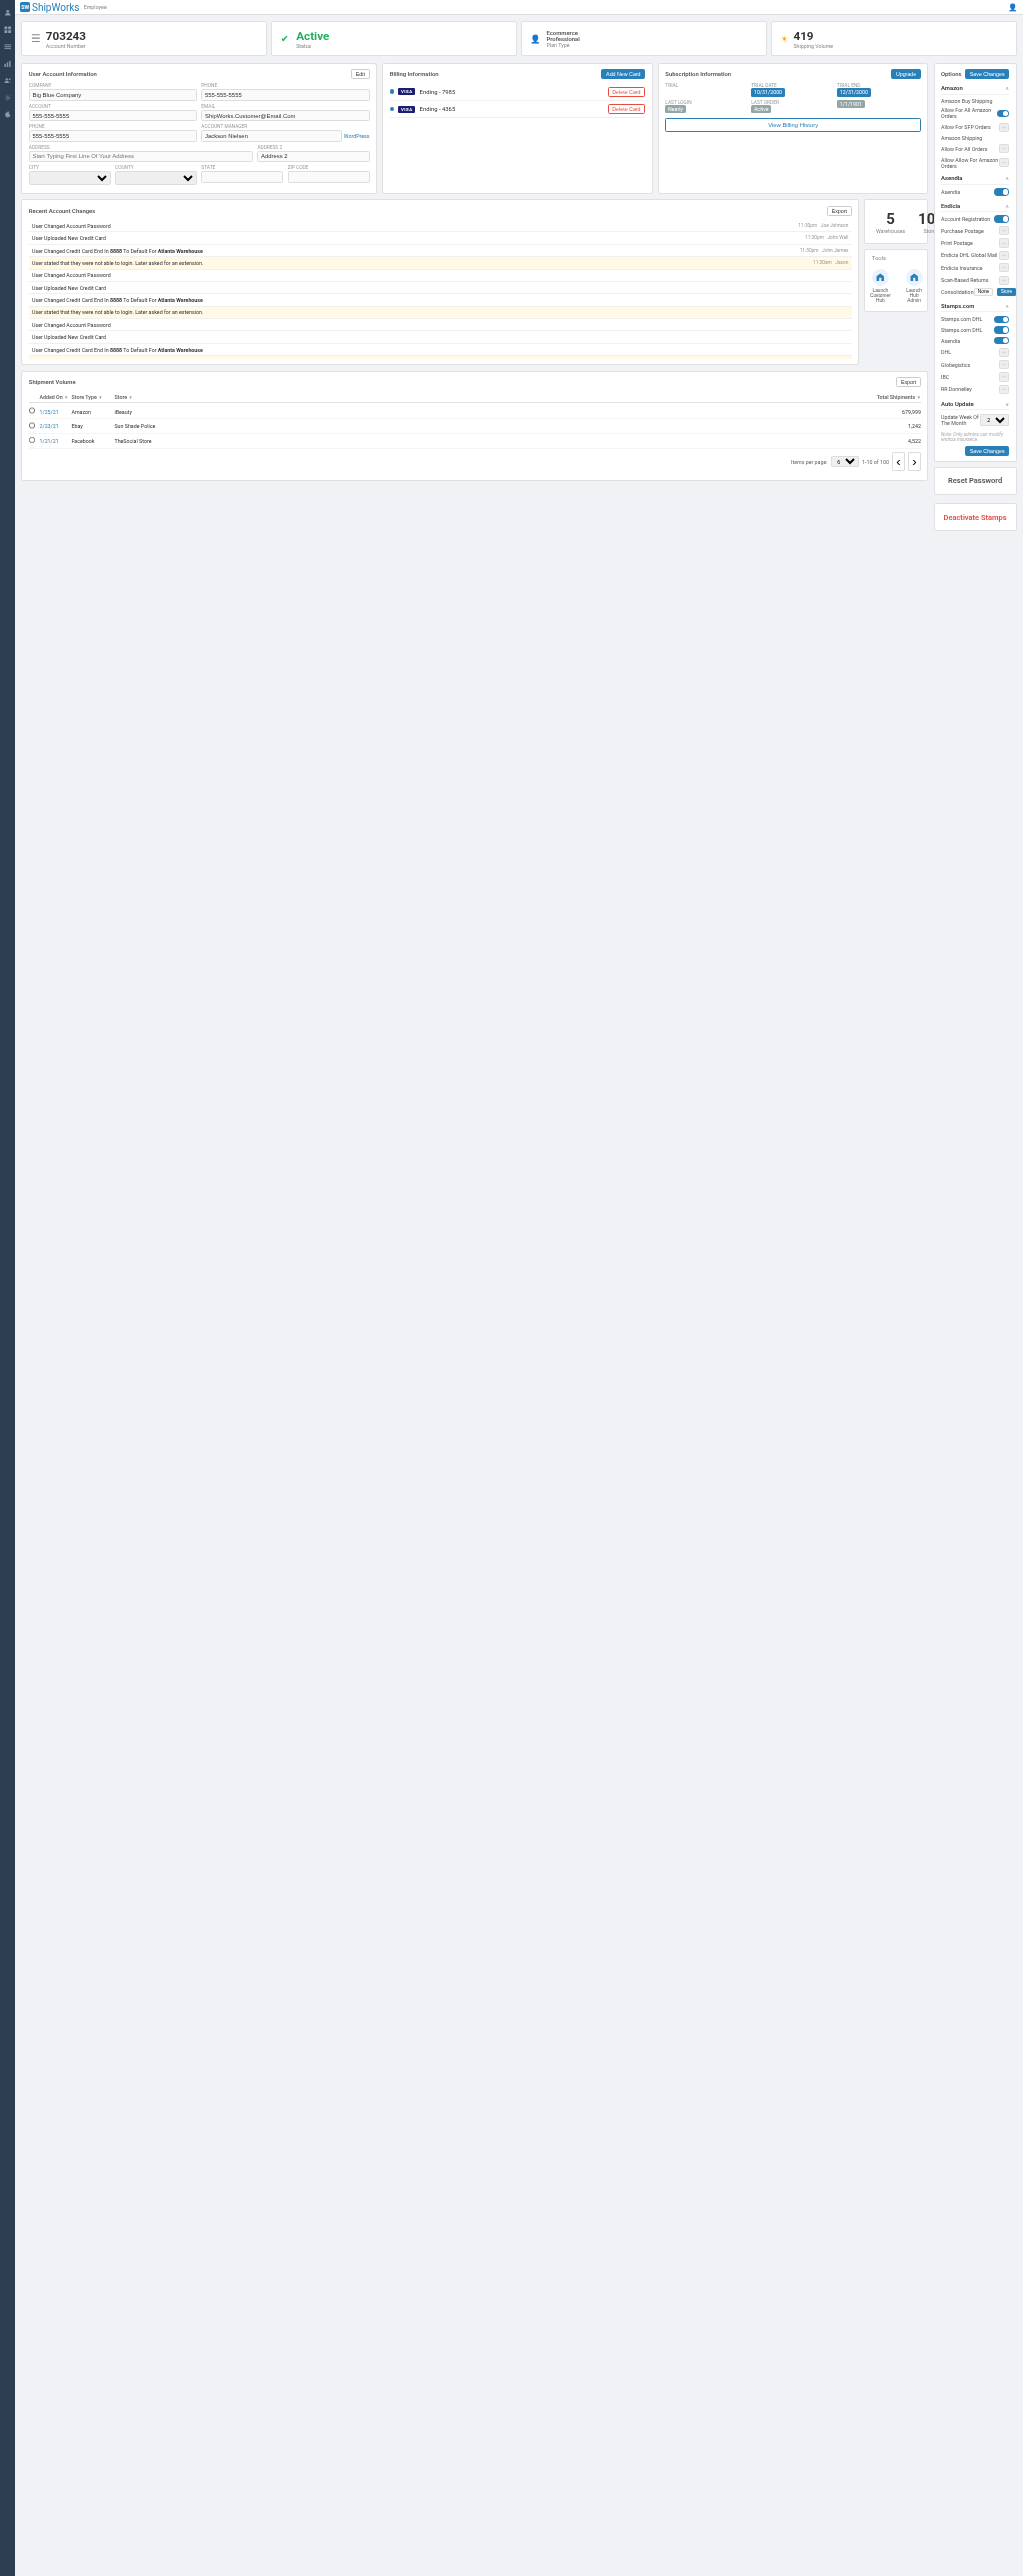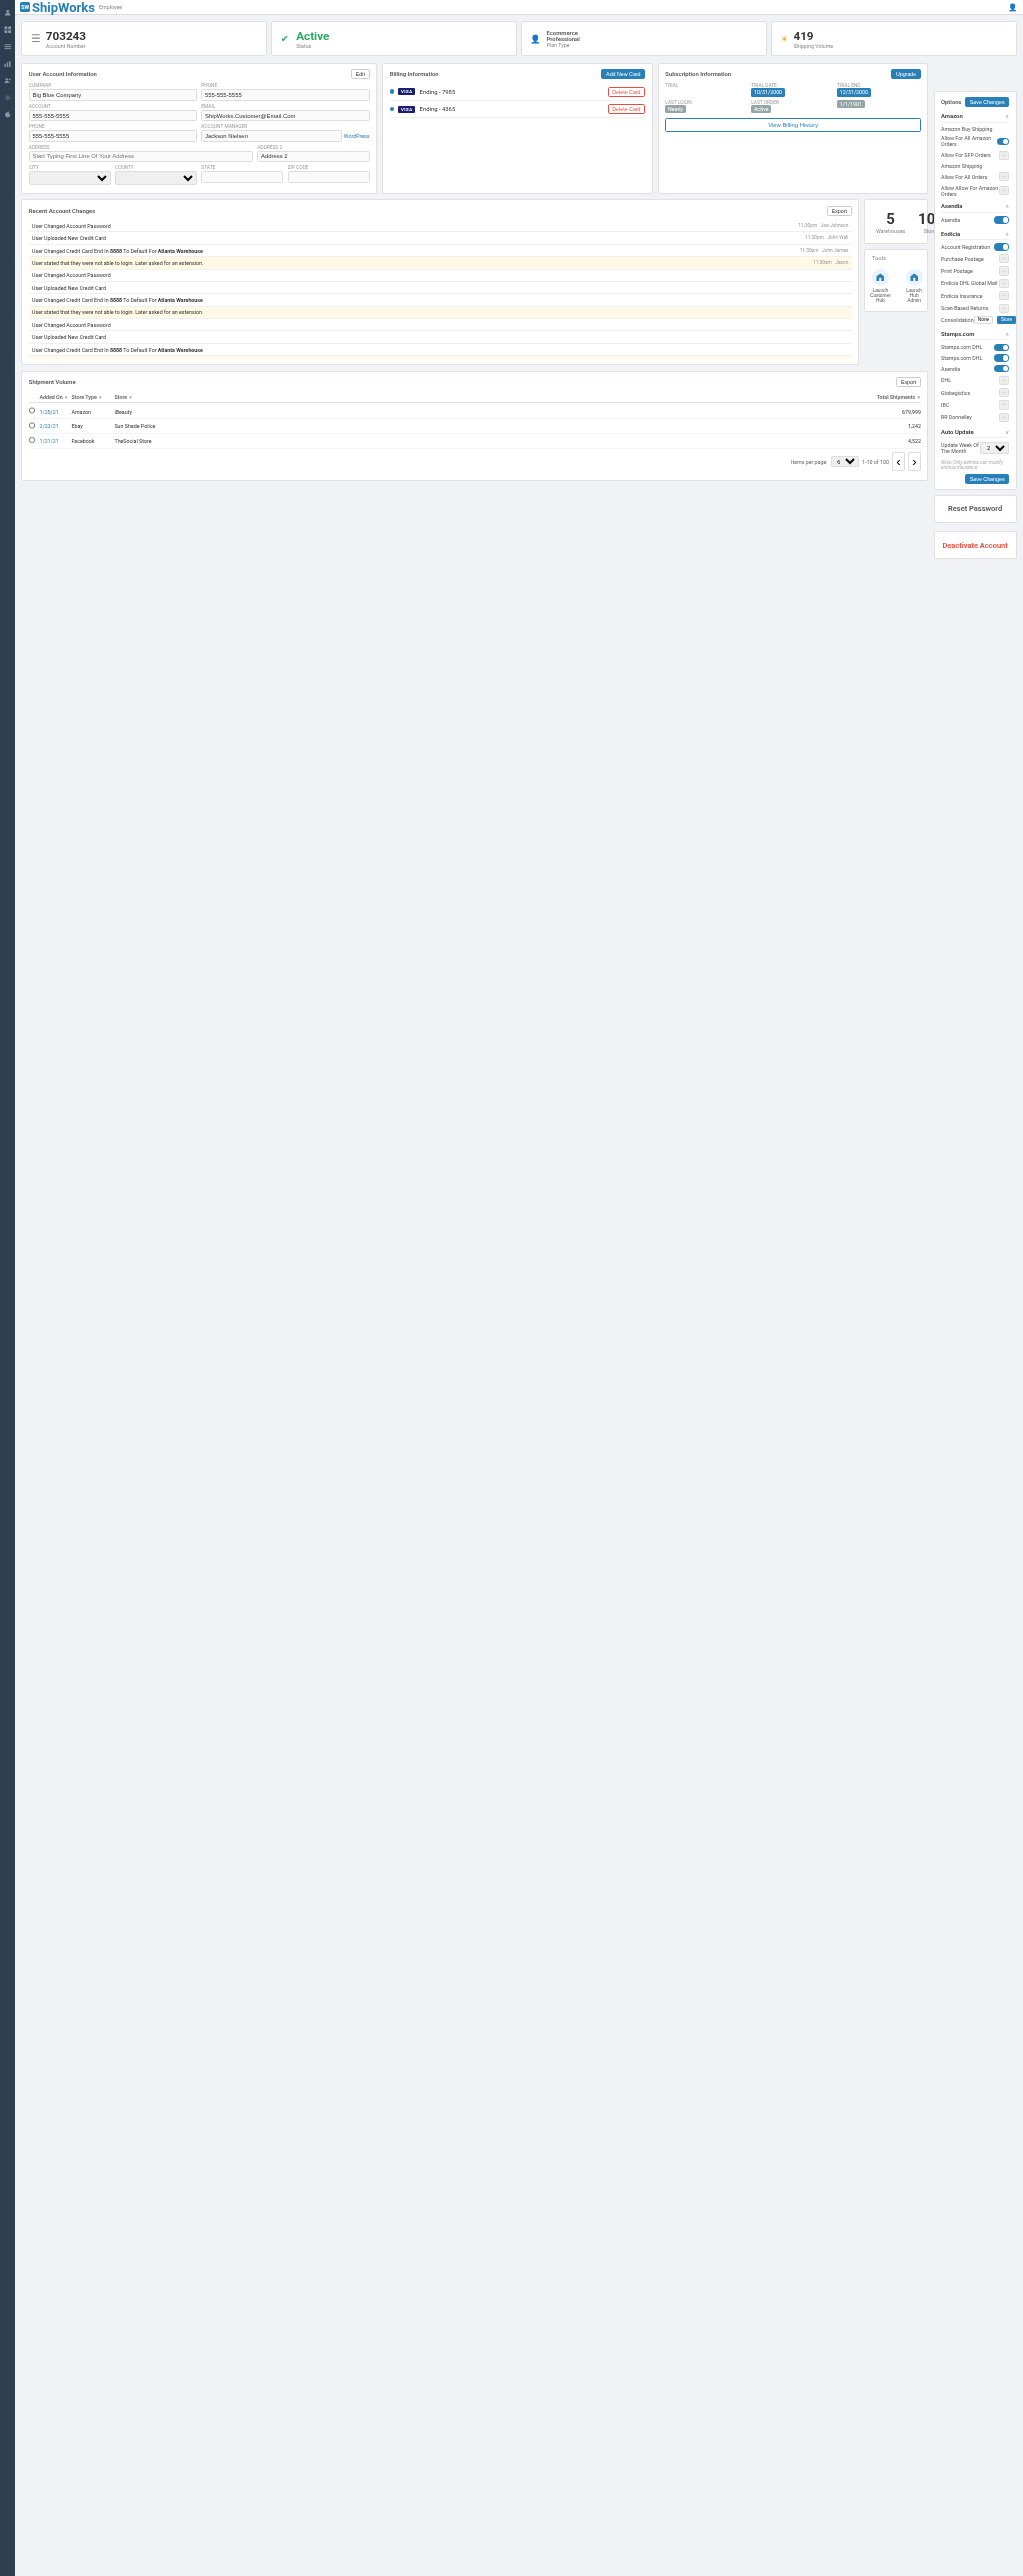--- a/index.html
+++ b/index.html
@@ -6,21 +6,21 @@
     body { font-family: -apple-system, BlinkMacSystemFont, 'Segoe UI', Roboto, sans-serif; background: #f0f2f5; font-size: 6.4px; color: #333; display: flex; }
 
     
     .sidebar { width: 15px; background: #2c3e50; min-height: 100vh; display: flex; flex-direction: column; align-items: center; padding-top: 4.3px; position: fixed; left: 0; top: 0; z-index: 100; }
     .sidebar-icon { width: 10.7px; height: 10.7px; margin: 3.2px 0; display: flex; align-items: center; justify-content: center; color: #8899aa; cursor: pointer; }
     .sidebar-icon svg { width: 7.5px; height: 7.5px; fill: currentColor; }
 
     
     .topbar { position: fixed; top: 0; left: 15px; right: 0; height: 15px; background: #fff; border-bottom: 0.5px solid #ddd; display: flex; align-items: center; padding: 0 5.3px; z-index: 99; }
     .topbar-logo { display: flex; align-items: center; gap: 2.1px; }
-    .topbar-brand { font-size: 13px; font-weight: 700; color: #2980b9; }
+    .topbar-brand { font-size: 10px; font-weight: 400; color: #2980b9; }
     .topbar-tag { font-size: 5.3px; color: #888; margin-left: 2.1px; }
     .topbar-right { margin-left: auto; }
 
     
     .main { margin-left: 15px; margin-top: 15px; padding: 6.4px; width: calc(100% - 15px); }
 
     
     .stats-row { display: flex; gap: 4.3px; margin-bottom: 6.4px; }
     .stat-card { background: #fff; border: 0.5px solid #e0e0e0; border-radius: 2.1px; padding: 6.4px 8.5px; flex: 1; display: flex; align-items: center; gap: 5.3px; }
     .stat-icon { font-size: 10.7px; }
@@ -510,21 +510,21 @@
             <option>6</option>
           </select>
           <span>1-10 of 100</span>
           <button class="page-btn">‹</button>
           <button class="page-btn">›</button>
         </div>
       </div>
 
     </div>
 
-    <div style="width:83px;display:flex;flex-direction:column;gap:4.3px;margin-top:28px;">
+    <div style="width:83px;display:flex;flex-direction:column;gap:4.3px;">
 
       <div class="options-panel">
         <div class="options-header">
           <span class="options-title">Options</span>
           <button class="btn btn-sm btn-primary">Save Changes</button>
         </div>
 
         <div class="option-section">
           <div class="option-section-header">
             <span class="option-section-title">Amazon</span>
@@ -670,20 +670,20 @@
         <div style="text-align:right;margin-top:4.3px;">
           <button class="btn btn-sm btn-primary">Save Changes</button>
         </div>
       </div>
 
       <div class="action-section">
         <span class="action-title">Reset Password</span>
       </div>
 
       <div class="deactivate-section">
-        <span class="deactivate-title">Deactivate Account</span>
+        <span class="deactivate-title">Deactivate Stamps</span>
       </div>
 
     </div>
 
   </div>
 </div>
 
 
 </body></html>

